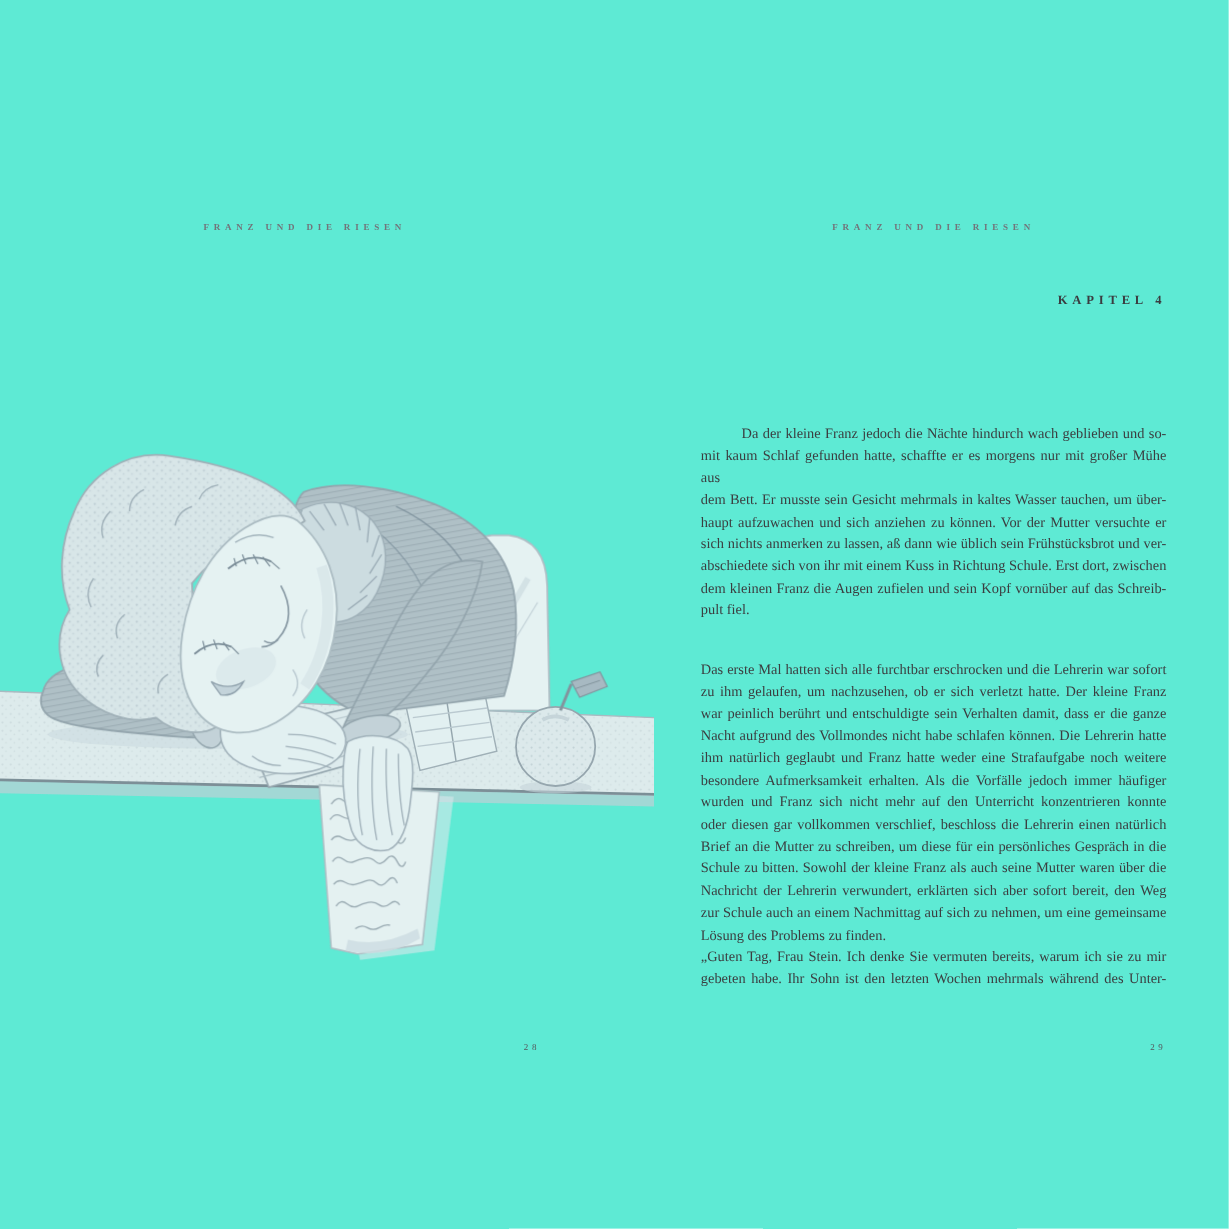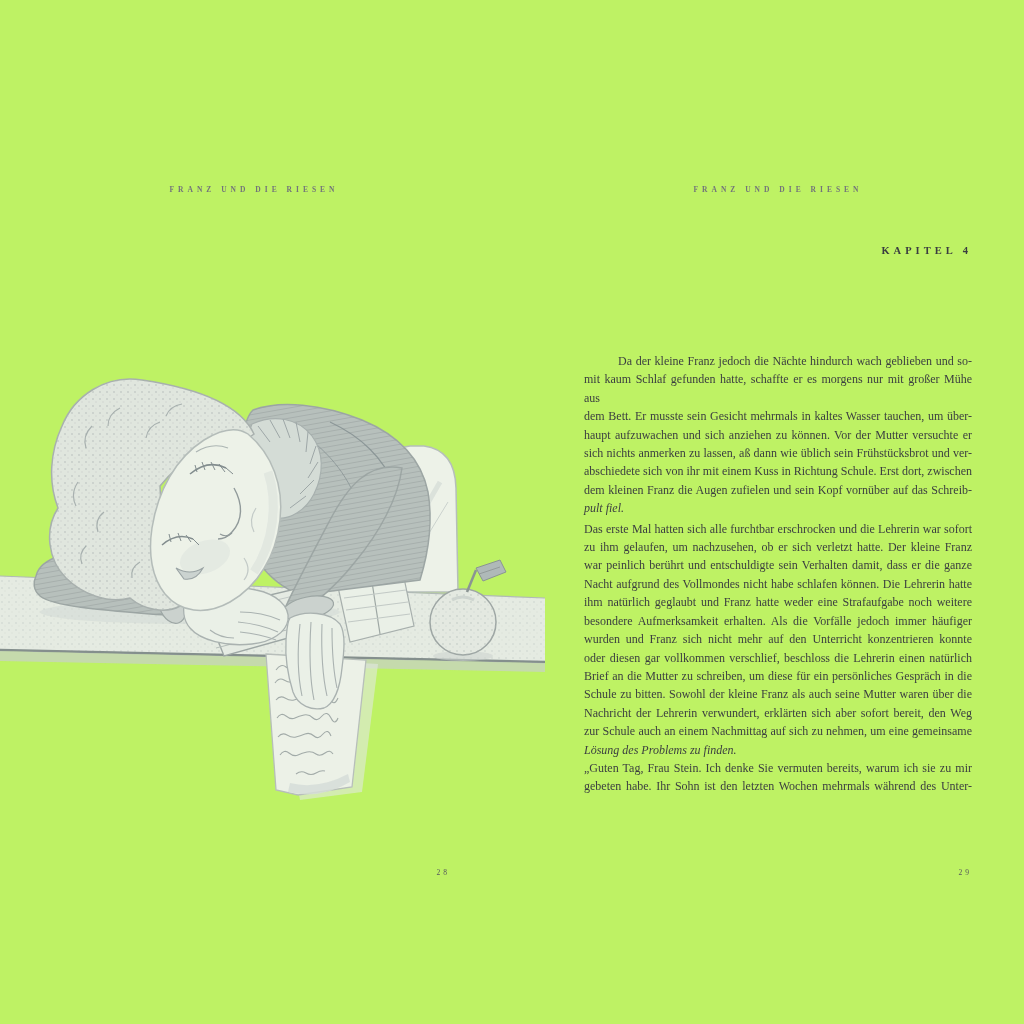--- a/index.html
+++ b/index.html
@@ -1,32 +1,32 @@
 <!DOCTYPE html>
 <html><head>
 <meta charset="utf-8">
 <style>
   html,body{margin:0;padding:0;background:#ffffff;}
-  #canvas{position:relative;width:1024px;height:1024px;background:#bef264;overflow:hidden;
+  #canvas{position:relative;width:1024px;height:1024px;background:#5eead4;overflow:hidden;
           font-family:"Liberation Serif","DejaVu Serif",serif;color:#3b3e40;}
   .running-head{position:absolute;top:185px;font-size:7.5px;font-weight:600;letter-spacing:4px;
           color:#72747a;text-align:center;text-transform:uppercase;}
   .running-head.left{left:58px;width:392px;}
   .running-head.right{left:584px;width:388px;}
   .chapter-heading{position:absolute;top:245px;left:584px;width:388px;text-align:right;
           font-size:10.5px;font-weight:700;letter-spacing:4px;color:#3a3c40;}
   .page-number{position:absolute;top:868px;font-size:7.5px;letter-spacing:3px;color:#55575c;text-align:right;}
   .page-number.left{left:58px;width:392px;}
   .page-number.right{left:584px;width:388px;}
   #body-text{position:absolute;left:584px;top:352px;width:388px;font-size:12px;
           line-height:18.4px;color:#3b3e40;}
   .para{margin:0;padding:0;}
-  .para.spaced{margin-top:2px;}
+  .para.spaced{margin-top:31px;}
   .line{display:block;text-align:justify;text-align-last:justify;white-space:normal;}
-  .line.last{text-align-last:left;font-style:italic;}
+  .line.last{text-align-last:left;}
   .para.indent .line:first-child{text-indent:34px;}
   #illustration{position:absolute;left:0;top:362px;width:545px;height:450px;}
 </style>
 </head>
 <body>
 
 <div id="canvas">
 
   <div>
     <div class="running-head left">FRANZ UND DIE RIESEN</div>

